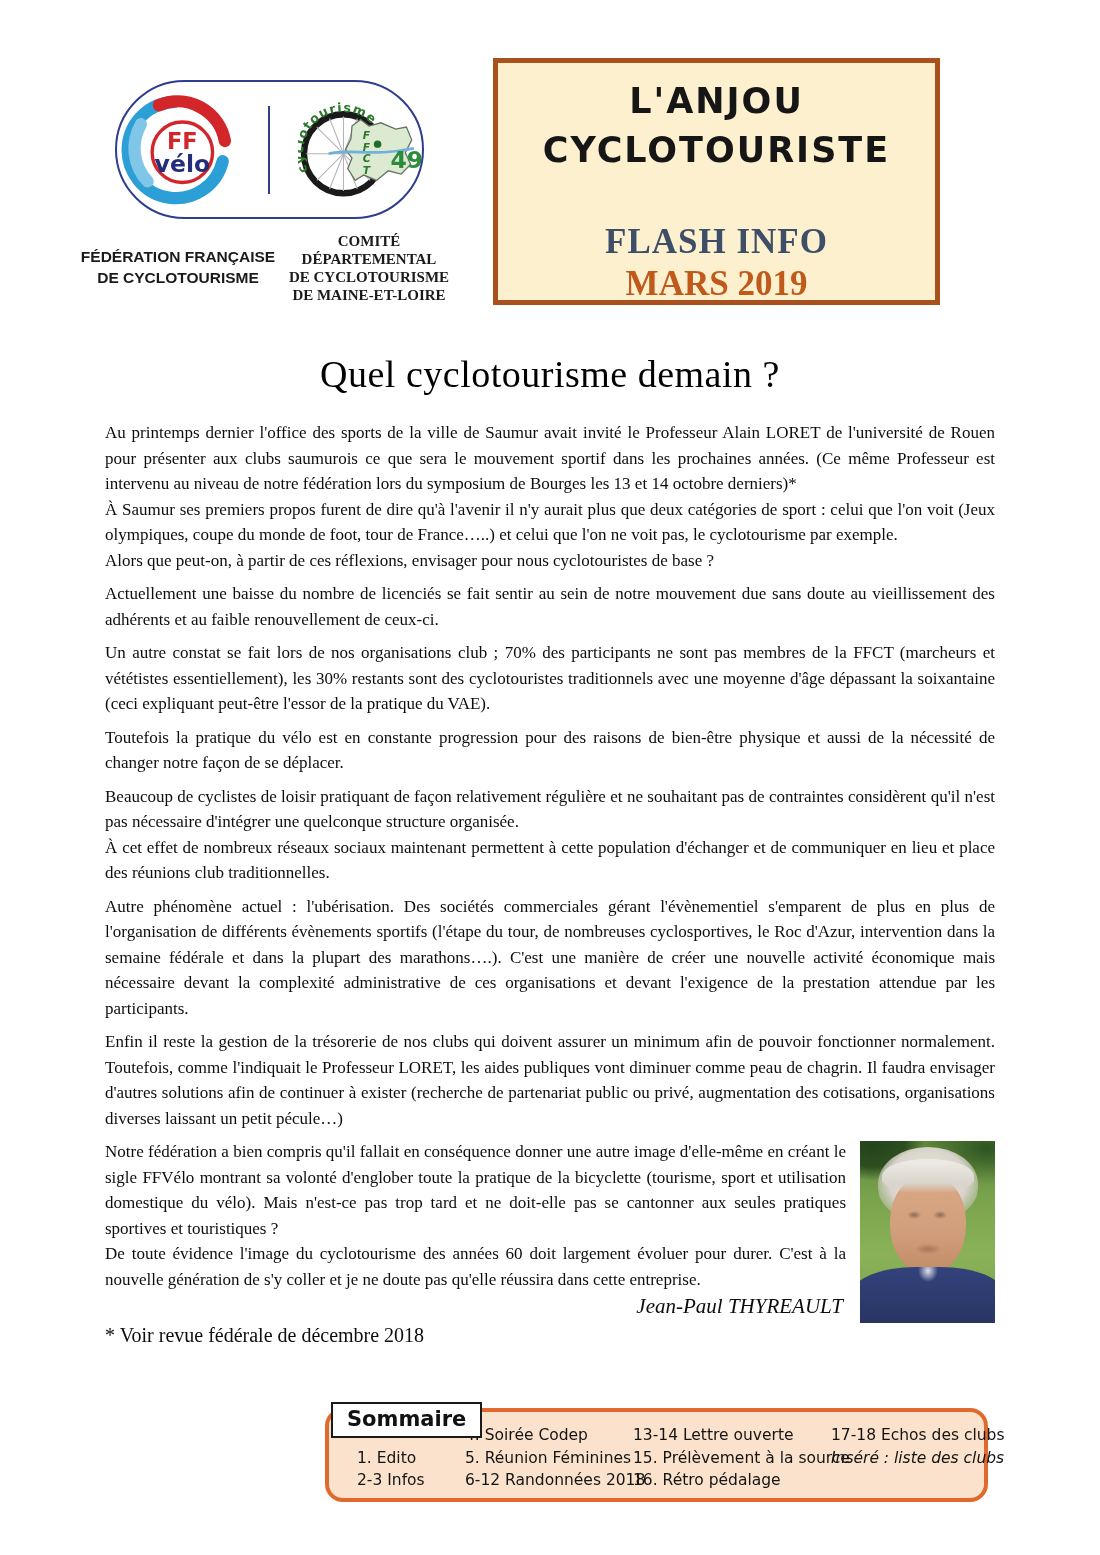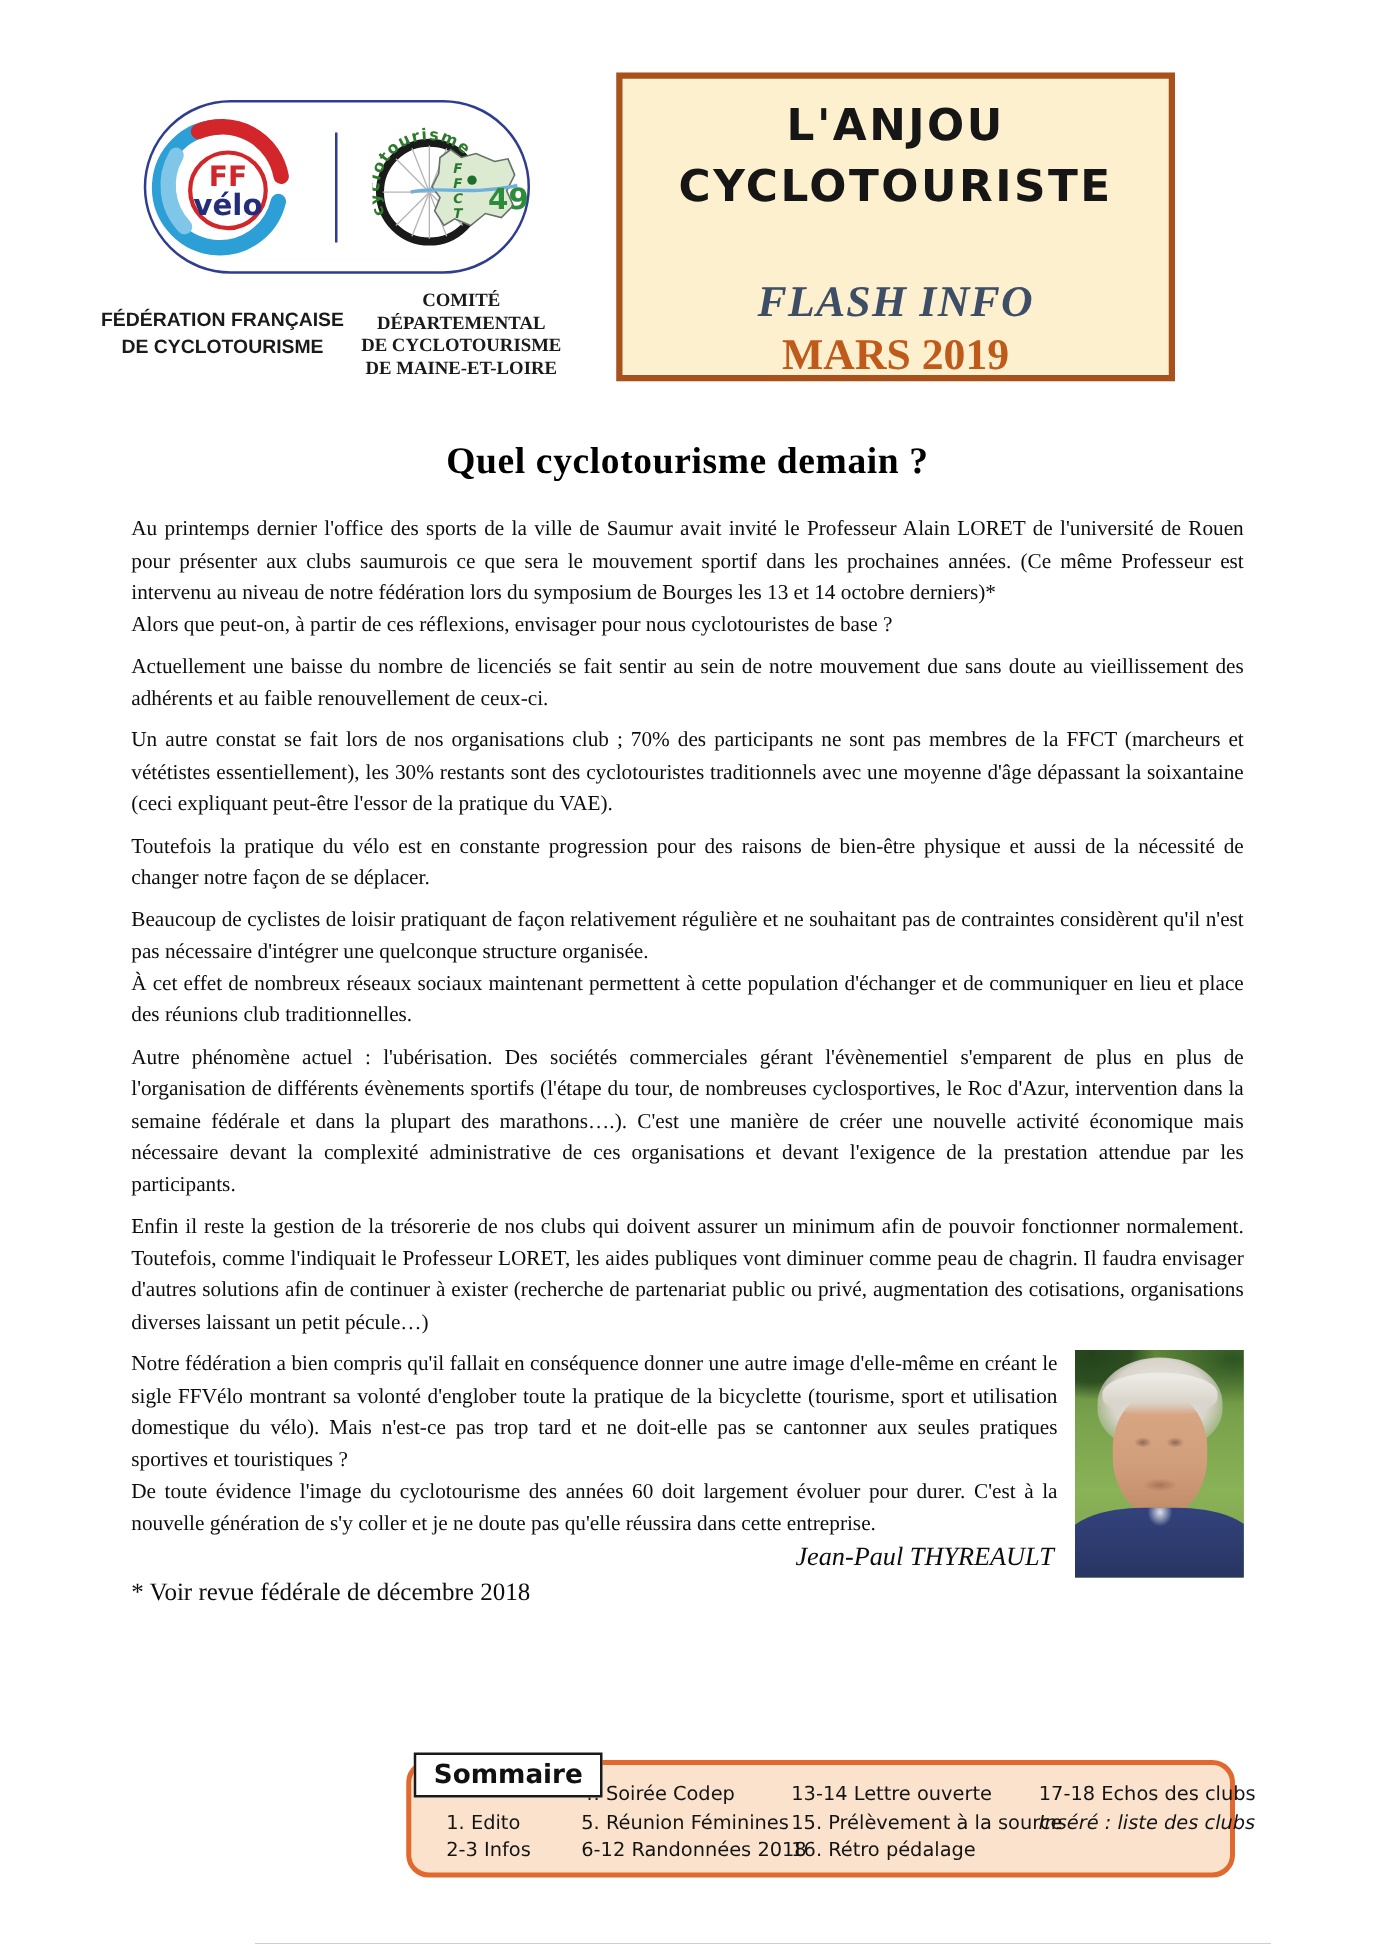--- a/index.html
+++ b/index.html
@@ -26,28 +26,28 @@
     position:absolute;left:280px;top:232px;width:178px;text-align:center;
     font-family:"Liberation Serif",serif;font-weight:bold;font-size:15px;line-height:18px;
     color:#1a1a1a;
   }
   .title-box{
     position:absolute;left:493px;top:58px;width:447px;height:247px;box-sizing:border-box;
     border:5px solid #a9511d;background:#fdf0cf;text-align:center;
   }
   .title-box .nl1{margin-top:18px;font-family:"DejaVu Sans",sans-serif;font-weight:bold;font-size:35px;letter-spacing:2px;color:#161616;}
   .title-box .nl2{margin-top:9px;font-family:"DejaVu Sans",sans-serif;font-weight:bold;font-size:35px;letter-spacing:2px;color:#161616;}
-  .title-box .flash{margin-top:52px;font-family:"Liberation Serif",serif;font-weight:bold;font-size:35px;letter-spacing:1px;color:#3d4e66;font-style:italic;}
+  .title-box .flash{margin-top:52px;font-family:"Liberation Serif",serif;font-weight:bold;font-size:35px;letter-spacing:1px;color:#3d4e66;}
   .title-box .mars{margin-top:2px;font-family:"Liberation Serif",serif;font-weight:bold;font-size:35px;color:#c05a1b;}
 
   
   .article{position:absolute;left:105px;top:352px;width:890px;}
   .article h1{
-    margin:0 0 24px 0;text-align:center;font-weight:bold;
-    font-size:30px;letter-spacing:.5px;color:#000;
+    margin:0 0 24px 0;text-align:center;font-weight:normal;
+    font-size:38px;letter-spacing:.5px;color:#000;
   }
   .block{overflow:visible;}
   .block + .block{margin-top:8px;}
   .block p{margin:0;text-align:justify;font-size:17px;line-height:25.5px;color:#0d0d0d;}
 
   .photo{
     float:right;width:135px;height:182px;margin:2px 0 6px 14px;
     position:relative;overflow:hidden;background:#79a24c;
   }
   .photo .bg{position:absolute;inset:0;background:
@@ -160,20 +160,21 @@
     <div class="nl2">CYCLOTOURISTE</div>
     <div class="flash" id="flash-info" style="color: rgb(61, 78, 102);">FLASH INFO</div>
     <div class="mars" id="issue-date" style="color: rgb(192, 90, 27);">MARS 2019</div>
   </div>
 
   <div class="article">
     <h1>Quel cyclotourisme demain ?</h1>
     <div id="article-body">
         <div class="block">
           <p>Au printemps dernier l'office des sports de la ville de Saumur avait invité le Professeur Alain LORET de l'université de Rouen pour présenter aux clubs saumurois ce que sera le mouvement sportif dans les prochaines années. (Ce même Professeur est intervenu au niveau de notre fédération lors du symposium de Bourges les 13 et 14 octobre derniers)*</p>
+          <p>À Saumur ses premiers propos furent de dire qu'à l'avenir il n'y aurait plus que deux catégories de sport : celui que l'on voit (Jeux olympiques, coupe du monde de foot, tour de France…..) et celui que l'on ne voit pas, le cyclotourisme par exemple.</p>
           <p>Alors que peut-on, à partir de ces réflexions, envisager pour nous cyclotouristes de base ?</p>
         </div>
         <div class="block">
           <p>Actuellement une baisse du nombre de licenciés se fait sentir au sein de notre mouvement due sans doute au vieillissement des adhérents et au faible renouvellement de ceux-ci.</p>
         </div>
         <div class="block">
           <p>Un autre constat se fait lors de nos organisations club ; 70% des participants ne sont pas membres de la FFCT (marcheurs et vététistes essentiellement), les 30% restants sont des cyclotouristes traditionnels avec une moyenne d'âge dépassant la soixantaine (ceci expliquant peut-être l'essor de la pratique du VAE).</p>
         </div>
         <div class="block">
           <p>Toutefois la pratique du vélo est en constante progression pour des raisons de bien-être physique et aussi de la nécessité de changer notre façon de se déplacer.</p>

